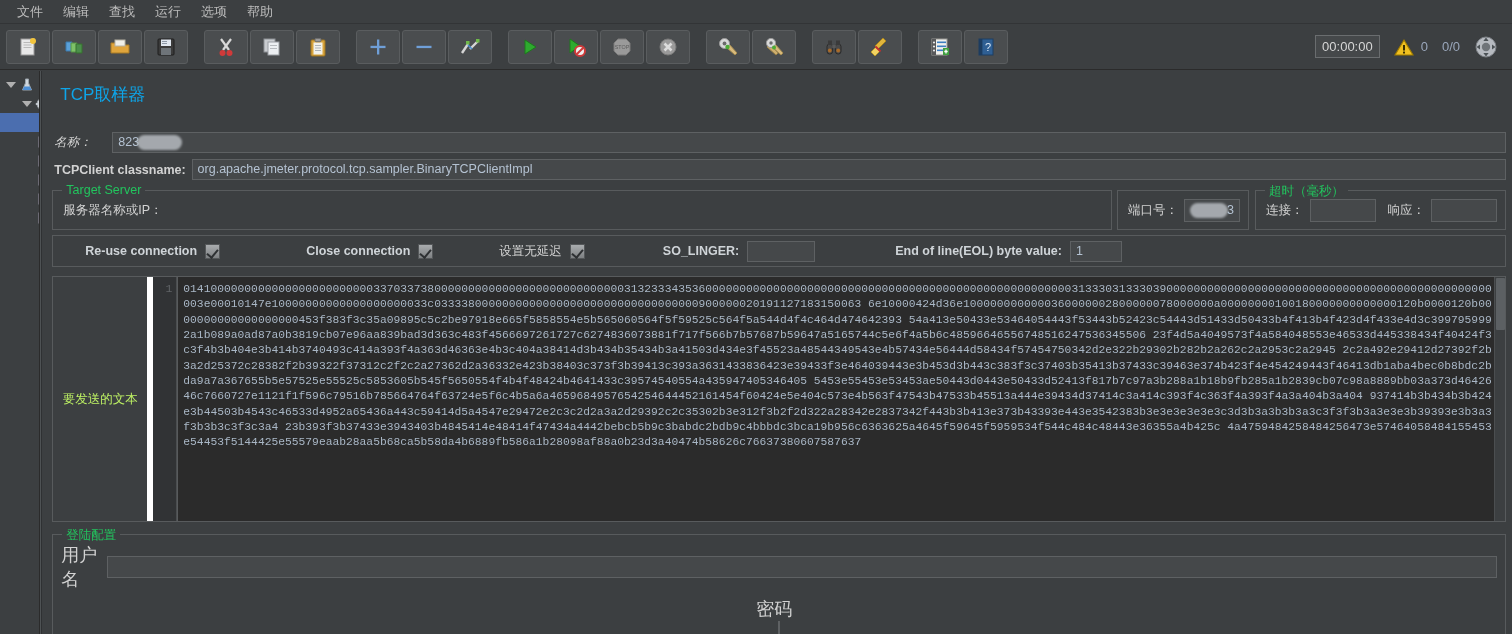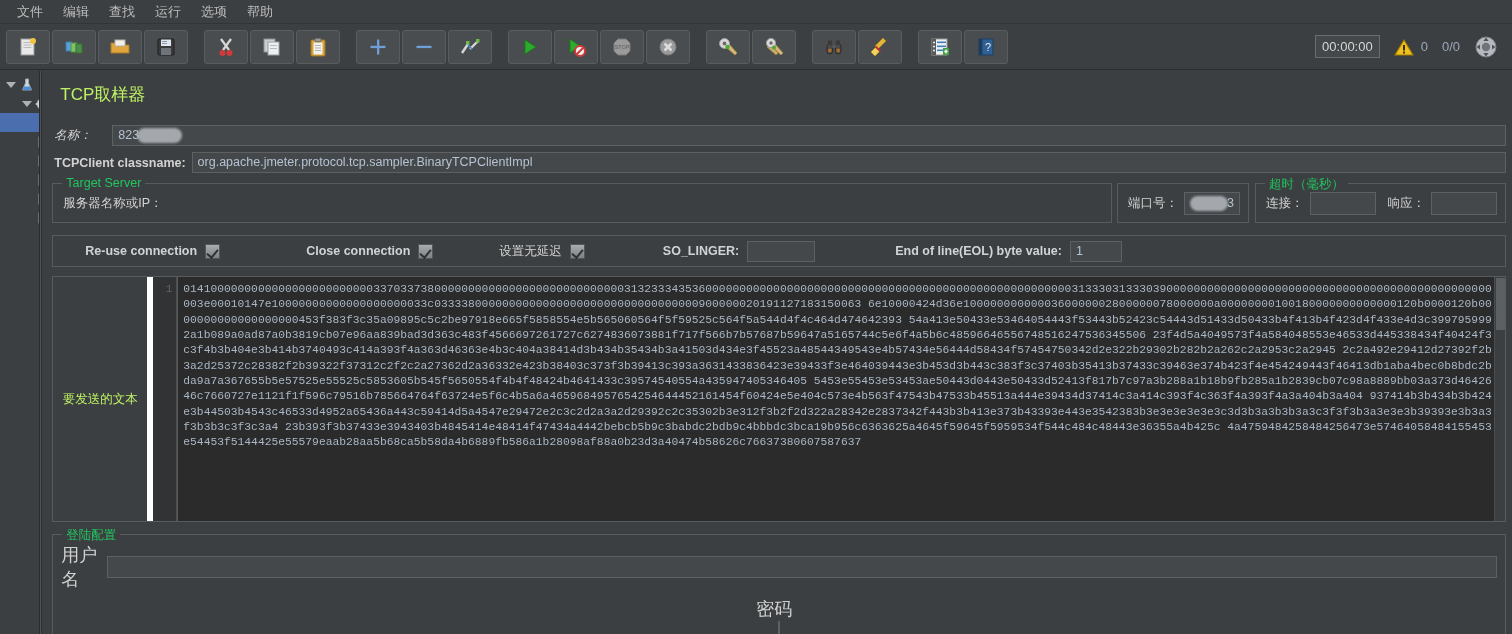--- a/index.html
+++ b/index.html
@@ -112,22 +112,22 @@
     background: #b9bec3;
     border-radius: 9px;
     height: 15px;
     vertical-align: middle;
     opacity: .82;
     filter: blur(1.2px);
   }
 
   
   .panel-title {
-    color: #bef264; font-size: 17px;
-    margin: 2px 0 19px 8px; font-weight: normal;
+    color: #0ea5e9; font-size: 17px;
+    margin: 2px 0 26px 8px; font-weight: normal;
   }
   .form-row { display: flex; align-items: center; margin-bottom: 3px; }
   .flabel {
     color: #d2d2d2; font-size: 12.5px;
     white-space: nowrap; padding: 0 6px 0 2px;
   }
   .flabel.bold { font-weight: bold; }
   .finput {
     background: #45484a;
     border: 1px solid #5e6163;
@@ -149,21 +149,21 @@
   .group > .gtitle {
     position: absolute; top: -8px; left: 9px;
     background: #3c3f41; padding: 0 4px;
     color: #22c55e; font-size: 12.5px;
   }
   .srow { display: flex; align-items: center; gap: 0; }
 
   
   .cbrow {
     border: 1px solid #585b5d;
-    margin-top: 12px; height: 32px;
+    margin-top: 5px; height: 32px;
     display: flex; align-items: center;
     padding: 0 14px;
   }
   .cbitem { display: flex; align-items: center; gap: 8px; }
   .cblabel { color: #cfd4d8; font-size: 12.5px; font-weight: bold; white-space: nowrap; }
   .cblabel.cn { font-weight: normal; color: #d2d2d2; }
   .cbox {
     width: 15px; height: 15px; flex: none;
     background: linear-gradient(#a9acae, #7e8183);
     border: 1px solid #55585a;

